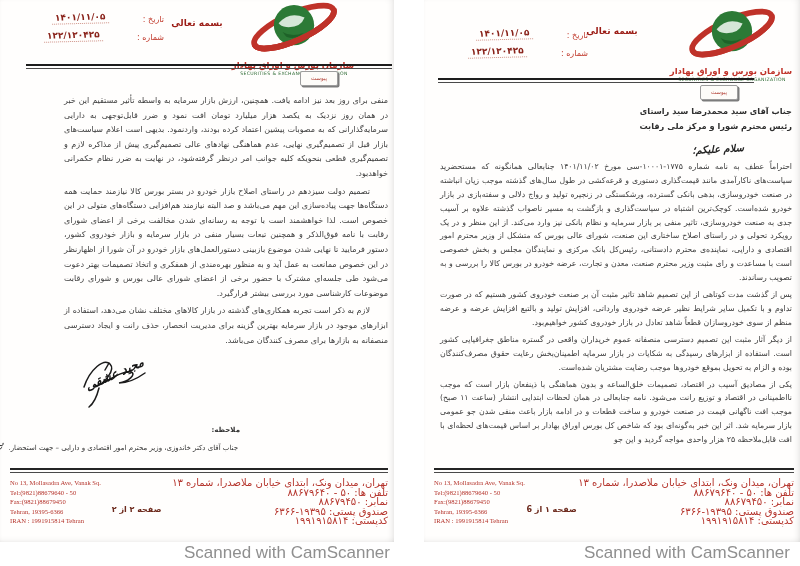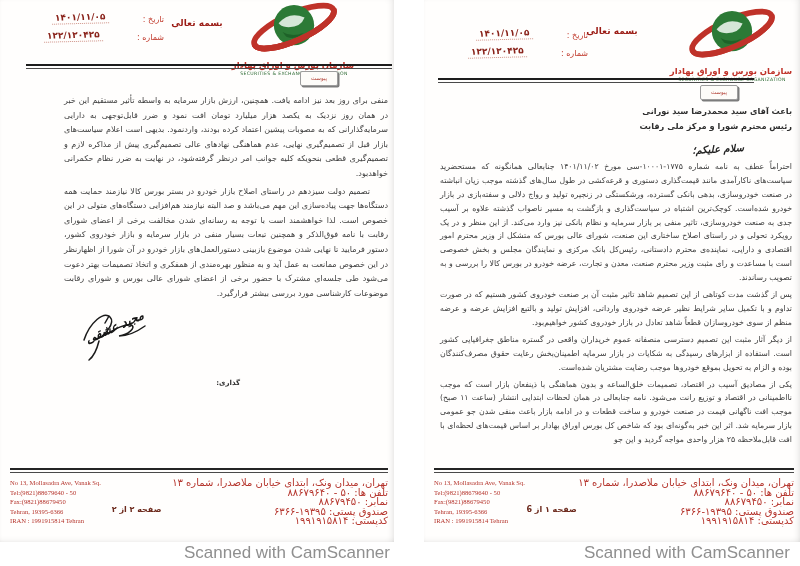--- a/index.html
+++ b/index.html
@@ -121,30 +121,39 @@
         <div class="org-fa">سازمان بورس و اوراق بهادار</div>
         <div class="org-en">SECURITIES &amp; EXCHANGE ORGANIZATION</div>
       </div>
 
       <div class="header-rule"></div>
       <div class="attach-box">پیوست</div>
 
       <div class="letter-body">
         <p class="body-par">منفی برای روز بعد نیز ادامه یافت. همچنین، ارزش بازار سرمایه به واسطه تأثیر مستقیم این خبر در همان روز نزدیک به یکصد هزار میلیارد تومان افت نمود و ضرر قابل‌توجهی به دارایی سرمایه‌گذارانی که به مصوبات پیشین اعتماد کرده بودند، واردنمود. بدیهی است اعلام سیاست‌های بازار قبل از تصمیم‌گیری نهایی، عدم هماهنگی نهادهای عالی تصمیم‌گیری پیش از مذاکره لازم و تصمیم‌گیری قطعی بنحویکه کلیه جوانب امر درنظر گرفته‌شود، در نهایت به ضرر نظام حکمرانی خواهدبود.</p>
         <p class="body-par indent1">تصمیم دولت سیزدهم در راستای اصلاح بازار خودرو در بستر بورس کالا نیازمند حمایت همه دستگاه‌ها جهت پیاده‌سازی این مهم می‌باشد و صد البته نیازمند هم‌افزایی دستگاه‌های متولی در این خصوص است. لذا خواهشمند است با توجه به رسانه‌ای شدن مخالفت برخی از اعضای شورای رقابت با نامه فوق‌الذکر و همچنین تبعات بسیار منفی در بازار سرمایه و بازار خودروی کشور، دستور فرمایید تا نهایی شدن موضوع بازبینی دستورالعمل‌های بازار خودرو در آن شورا از اظهارنظر در این خصوص ممانعت به عمل آید و به منظور بهره‌مندی از همفکری و اتخاذ تصمیمات بهتر دعوت می‌شود طی جلسه‌ای مشترک با حضور برخی از اعضای شورای عالی بورس و شورای رقابت موضوعات کارشناسی مورد بررسی بیشتر قرارگیرد.</p>
+        <p class="body-par indent1">لازم به ذکر است تجربه همکاری‌های گذشته در بازار کالاهای مختلف نشان می‌دهد، استفاده از ابزارهای موجود در بازار سرمایه بهترین گزینه برای مدیریت انحصار، حذف رانت و ایجاد دسترسی منصفانه به بازارها برای مصرف کنندگان می‌باشد.</p>
 
         <div class="signature">
           <svg class="sig-swash" width="92" height="58" viewBox="0 0 92 58">
             <path d="M16,36 C22,18 36,7 42,13 C48,19 36,33 27,36 C40,30 55,19 63,21 C69,23 60,31 51,32 C60,32 70,27 77,22 M31,37 C29,45 25,53 21,56 M37,19 l4,-7" stroke="#1b1b1b" stroke-width="1.5" fill="none" stroke-linecap="round"></path>
           </svg>
           <div class="sig-name">مجید عشقی</div>
         </div>
 
         <div class="cc">
-          <div class="cc-label">گذاری:</div>
+          <div class="cc-label">ملاحظه:</div>
+          <div class="cc-line">
+            <span>جناب آقای دکتر خاندوزی، وزیر محترم امور اقتصادی و دارایی – جهت استحضار.</span>
+            <span class="cc-mark">
+              <svg width="11" height="9" viewBox="0 0 11 9">
+                  <path d="M1,7 Q3,1 6,4 T10,3 M4,8 q2,1 4,-1" stroke="#222" stroke-width="0.9" fill="none" stroke-linecap="round"></path>
+                </svg>
+            </span>
+          </div>
         </div>
       </div>
 
       <div class="footer">
         <div class="footer-rule"></div>
         <div class="footer-cols">
           <div class="addr-en">
             <div>No 13, Mollasadra Ave, Vanak Sq.</div>
             <div>Tel:(9821)88679640 - 50</div>
             <div>Fax:(9821)88679450</div>
@@ -194,21 +203,21 @@
           </g>
         </svg>
         <div class="org-fa">سازمان بورس و اوراق بهادار</div>
         <div class="org-en">SECURITIES &amp; EXCHANGE ORGANIZATION</div>
       </div>
 
       <div class="header-rule"></div>
       <div class="attach-box">پیوست</div>
 
       <div class="letter-body">
-        <div class="recipient">باعث آقای سید محمدرضا سید نورانی</div>
+        <div class="recipient">جناب آقای سید محمدرضا سید راستای</div>
         <div class="recipient">رئیس محترم شورا و مرکز ملی رقابت</div>
         <div class="salutation">سلام علیکم؛</div>
         <p class="body-par">احتراماً عطف به نامه شماره ۱۷۷۵-۱۰۰۰۱-سی مورخ ۱۴۰۱/۱۱/۰۲ جنابعالی همانگونه که مستحضرید سیاست‌های ناکارآمدی مانند قیمت‌گذاری دستوری و قرعه‌کشی در طول سال‌های گذشته موجب زیان انباشته در صنعت خودروسازی، بدهی بانکی گسترده، ورشکستگی در زنجیره تولید و رواج دلالی و سفته‌بازی در بازار خودرو شده‌است. کوچک‌ترین اشتباه در سیاست‌گذاری و بازگشت به مسیر ناصواب گذشته علاوه بر آسیب جدی به صنعت خودروسازی، تاثیر منفی بر بازار سرمایه و نظام بانکی نیز وارد می‌کند. از این منظر و در یک رویکرد تحولی و در راستای اصلاح ساختاری این صنعت، شورای عالی بورس که متشکل از وزیر محترم امور اقتصادی و دارایی، نماینده‌ی محترم دادستانی، رئیس‌کل بانک مرکزی و نمایندگان مجلس و بخش خصوصی است با مساعدت و رای مثبت وزیر محترم صنعت، معدن و تجارت، عرضه خودرو در بورس کالا را بررسی و به تصویب رساندند.</p>
         <p class="body-par">پس از گذشت مدت کوتاهی از این تصمیم شاهد تاثیر مثبت آن بر صنعت خودروی کشور هستیم که در صورت تداوم و با تکمیل سایر شرایط نظیر عرضه خودروی وارداتی، افزایش تولید و بالتبع افزایش عرضه و عرضه منظم از سوی خودروسازان قطعاً شاهد تعادل در بازار خودروی کشور خواهیم‌بود.</p>
         <p class="body-par">از دیگر آثار مثبت این تصمیم دسترسی منصفانه عموم خریداران واقعی در گستره مناطق جغرافیایی کشور است. استفاده از ابزارهای رسیدگی به شکایات در بازار سرمایه اطمینان‌بخش رعایت حقوق مصرف‌کنندگان بوده و الزام به تحویل بموقع خودروها موجب رضایت مشتریان شده‌است.</p>
         <p class="body-par">یکی از مصادیق آسیب در اقتصاد، تصمیمات خلق‌الساعه و بدون هماهنگی با ذینفعان بازار است که موجب نااطمینانی در اقتصاد و توزیع رانت می‌شود. نامه جنابعالی در همان لحظات ابتدایی انتشار (ساعت ۱۱ صبح) موجب افت ناگهانی قیمت در صنعت خودرو و ساخت قطعات و در ادامه بازار باعث منفی شدن جو عمومی بازار سرمایه شد. اثر این خبر به‌گونه‌ای بود که شاخص کل بورس اوراق بهادار بر اساس قیمت‌های لحظه‌ای با افت قابل‌ملاحظه ۲۵ هزار واحدی مواجه گردید و این جو</p>
       </div>
 
       <div class="footer">
         <div class="footer-rule"></div>

